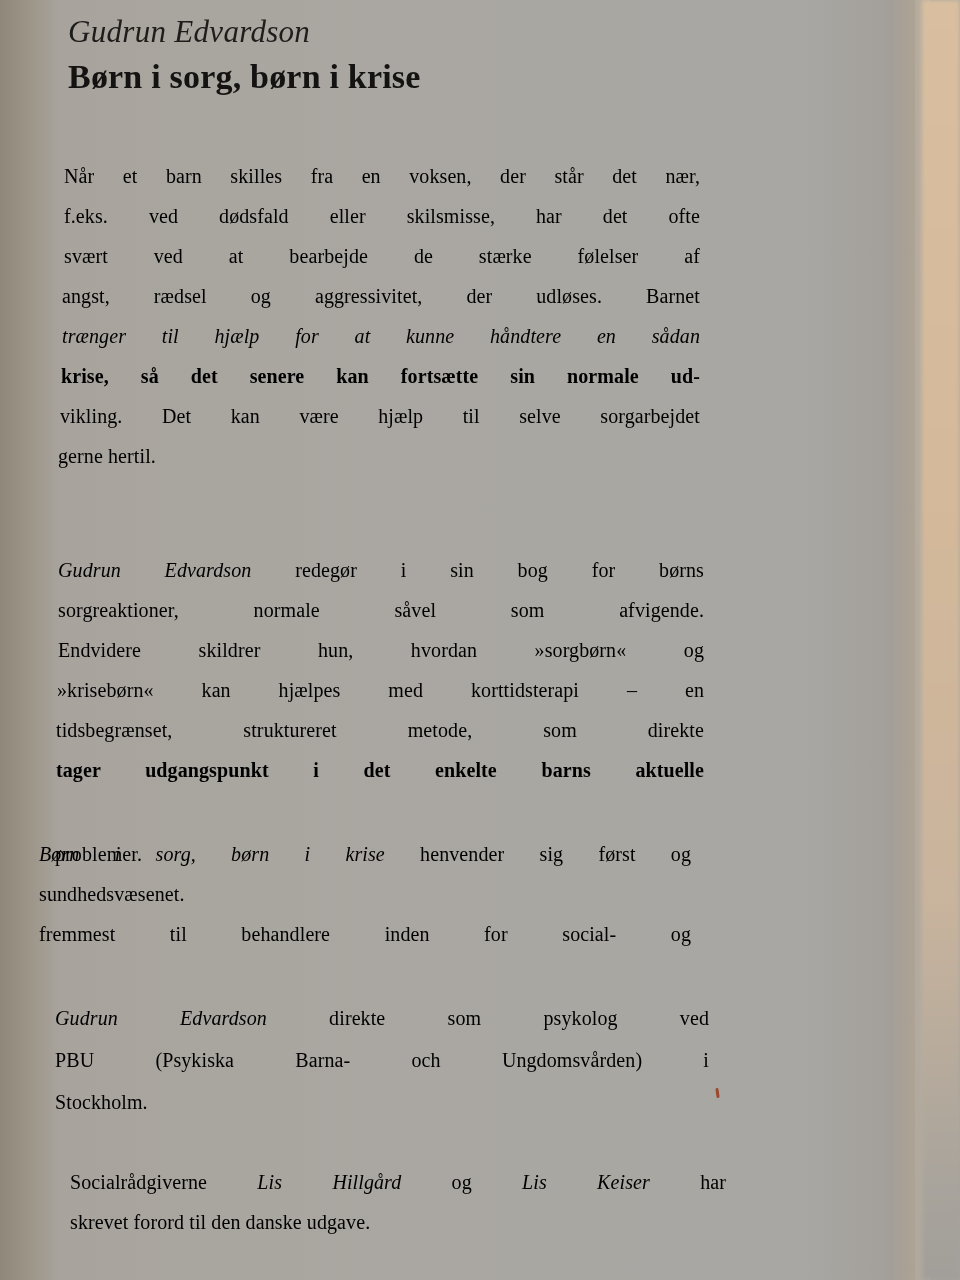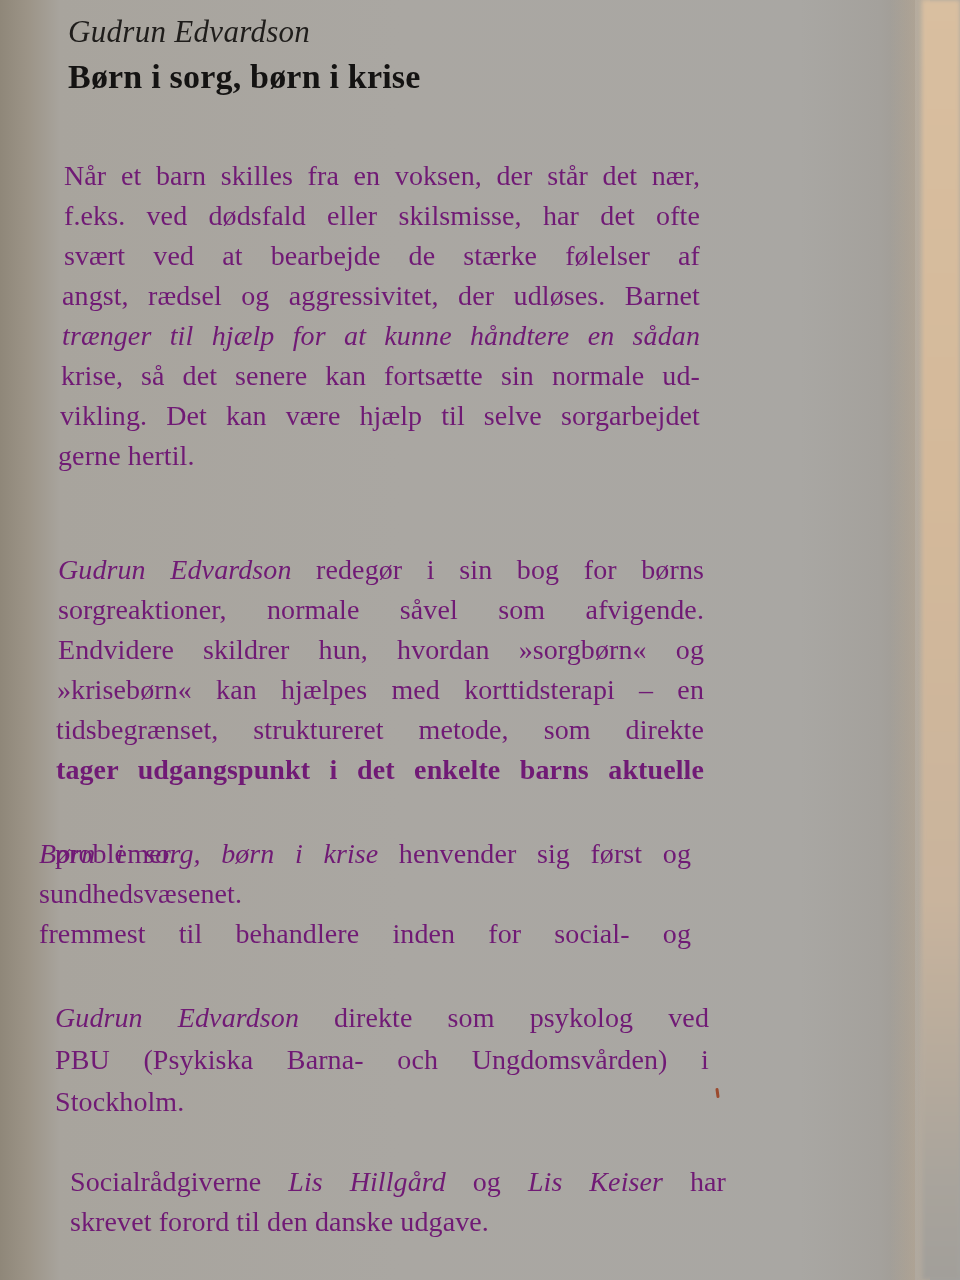--- a/index.html
+++ b/index.html
@@ -55,23 +55,23 @@
       font-weight: bold;
       font-size: 34px;
       letter-spacing: 0.2px;
       color: #141312;
       margin: 0;
     }
     .text-block {
       position: absolute;
       left: 56px;
       width: 652px;
-      font-size: 28px;
+      font-size: 20px;
       line-height: 40px;
-      color: #701a75;
+      color: #000000;
       text-align: justify;
       letter-spacing: 0.1px;
     }
     .line {
       display: block;
       white-space: nowrap;
       text-align-last: justify;
       text-align: justify;
       height: 40px;
     }
@@ -97,21 +97,21 @@
 
 <h2 class="author">Gudrun Edvardson</h2>
 <h1 class="title">Børn i sorg, børn i krise</h1>
 
 <div class="text-block" style="top:156px; left:64px; width:636px;">
   <span class="line">Når et barn skilles fra en voksen, der står det nær,</span>
   <span class="line">f.eks. ved dødsfald eller skilsmisse, har det ofte</span>
   <span class="line">svært ved at bearbejde de stærke følelser af</span>
   <span class="line" style="margin-left:-2px;">angst, rædsel og aggressivitet, der udløses. Barnet</span>
   <span class="line" style="margin-left:-2px;font-style:italic;">trænger til hjælp for at kunne håndtere en sådan</span>
-  <span class="line" style="margin-left:-3px;">krise, så det senere kan fortsætte sin normale ud-</span>
+  <span class="line" style="margin-left:-3px;font-weight:bold;">krise, så det senere kan fortsætte sin normale ud-</span>
   <span class="line" style="margin-left:-4px;">vikling. Det kan være hjælp til selve sorgarbejdet</span>
   <span class="line last" style="margin-left:-6px;">gerne hertil.</span>
 </div>
 
 <div class="text-block" style="top:550px; left:58px; width:646px;">
   <span class="line"><span class="it">Gudrun Edvardson</span><span> redegør i sin bog for børns</span></span>
   <span class="line">sorgreaktioner, normale såvel som afvigende.</span>
   <span class="line">Endvidere skildrer hun, hvordan »sorgbørn« og</span>
   <span class="line" style="margin-left:-1px;">»krisebørn« kan hjælpes med korttidsterapi – en</span>
   <span class="line" style="margin-left:-2px;">tidsbegrænset, struktureret metode, som direkte</span>

